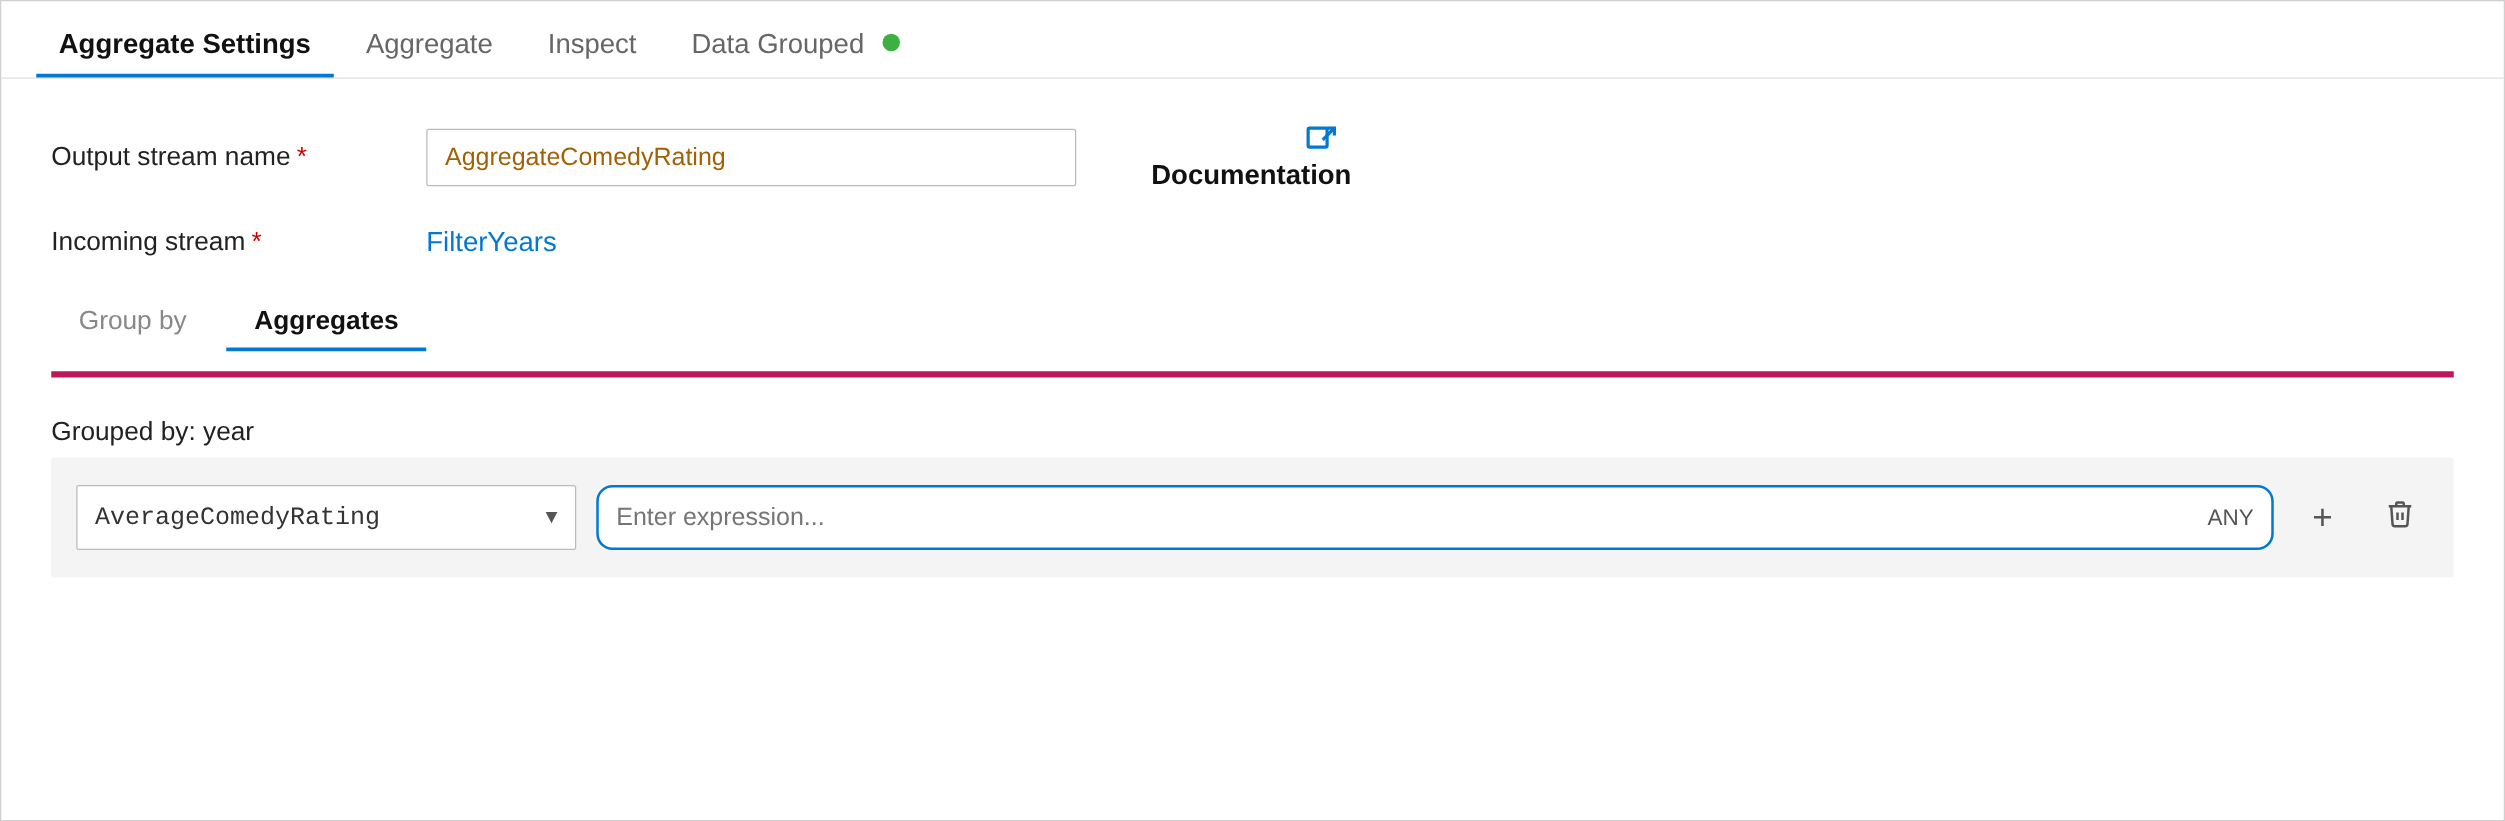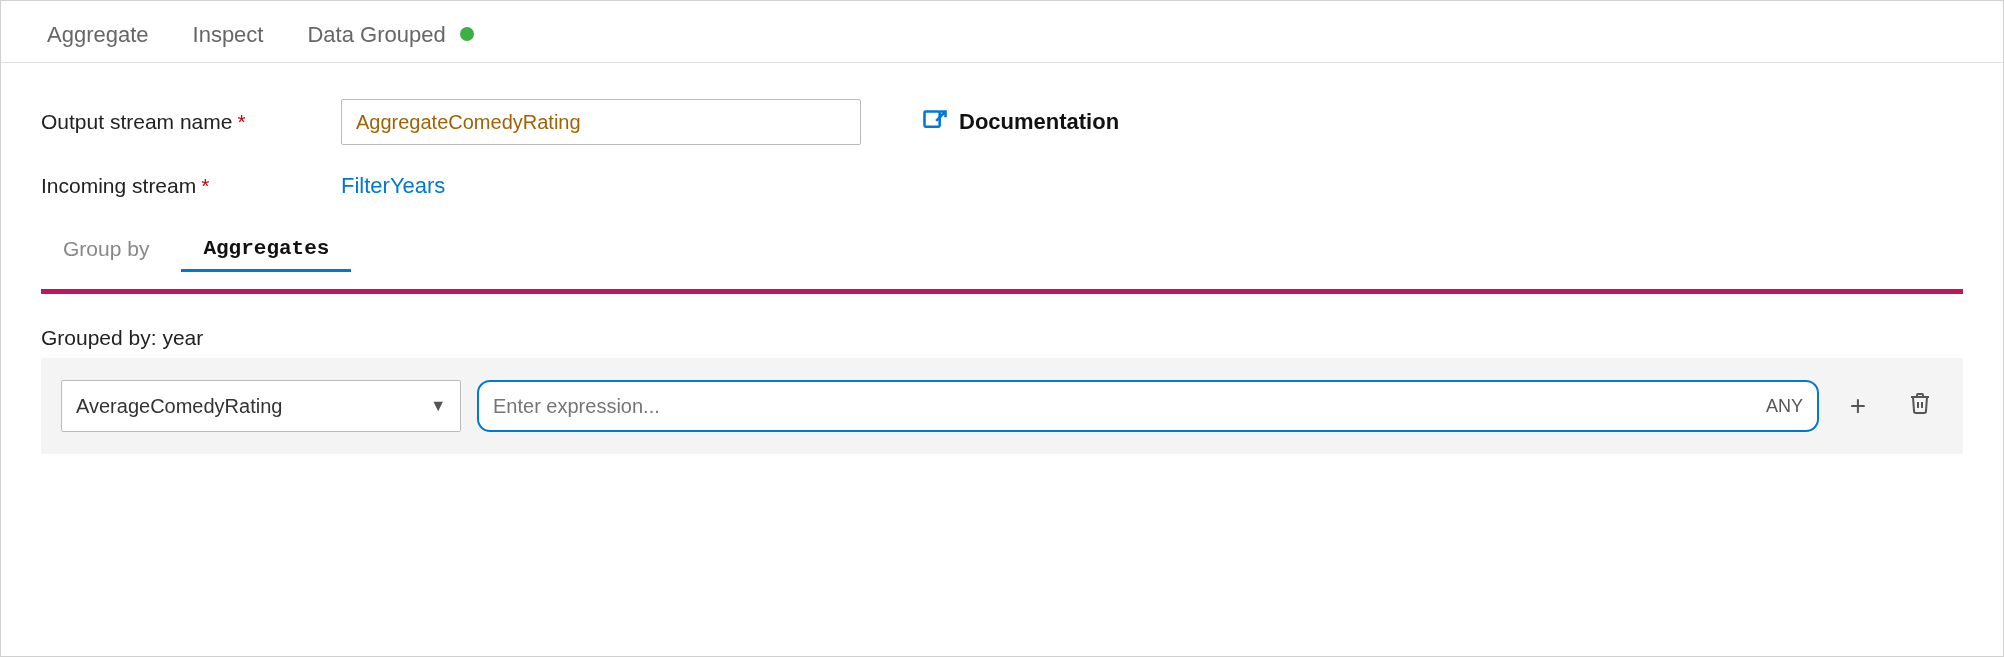--- a/index.html
+++ b/index.html
@@ -82,24 +82,25 @@
       border-radius: 2px;
       font-size: 20px;
       padding: 16px 14px;
       color: #a16207;
       outline: none;
       background: #fff;
     }
 
     .doc-link {
       display: flex;
-      align-items: center;
+      align-items: flex-end;
       margin-left: 60px;
       cursor: pointer;
       text-decoration: none;
+      flex-direction: column;
     }
     .doc-icon {
       width: 28px;
       height: 28px;
       margin-right: 10px;
       color: #0078d4;
     }
     .doc-label {
       font-size: 22px;
       font-weight: 700;
@@ -126,21 +127,20 @@
       padding: 10px 22px 12px 22px;
       font-size: 21px;
       cursor: pointer;
       color: #888;
       position: relative;
       margin-right: 10px;
     }
     .sub-tab.active {
       color: #111;
       font-weight: 600;
-      font-family: Liberation Mono, monospace;
     }
     .sub-tab.active::after {
       content: '';
       position: absolute;
       bottom: 0;
       left: 0;
       right: 0;
       height: 3px;
       background: #0078d4;
     }
@@ -170,20 +170,21 @@
       width: 400px;
       height: 52px;
       border: 1px solid #bbb;
       background: #fff;
       border-radius: 2px;
       padding: 0 14px;
       cursor: pointer;
       font-size: 20px;
       color: #333;
       flex-shrink: 0;
+      font-family: Liberation Mono, monospace;
     }
 
     .chevron-down {
       font-size: 16px;
       color: #555;
       margin-left: 8px;
     }
 
     .expression-input-wrap {
       flex: 1;
@@ -226,20 +227,23 @@
       border-radius: 2px;
       flex-shrink: 0;
     }
     .icon-btn.plus { color: #555; font-size: 28px; }
     .icon-btn.trash { color: #555; font-size: 24px; }
   </style>
 </head>
 <body>
 
 <div class="tab-bar">
+  <div class="tab active">
+    <span>Aggregate Settings</span>
+  </div>
   <div class="tab">
     <span>Aggregate</span>
   </div>
   <div class="tab">
     <span>Inspect</span>
   </div>
   <div class="tab">
     <span>Data Grouped</span>
     <span class="data-preview-dot"></span>
   </div>

